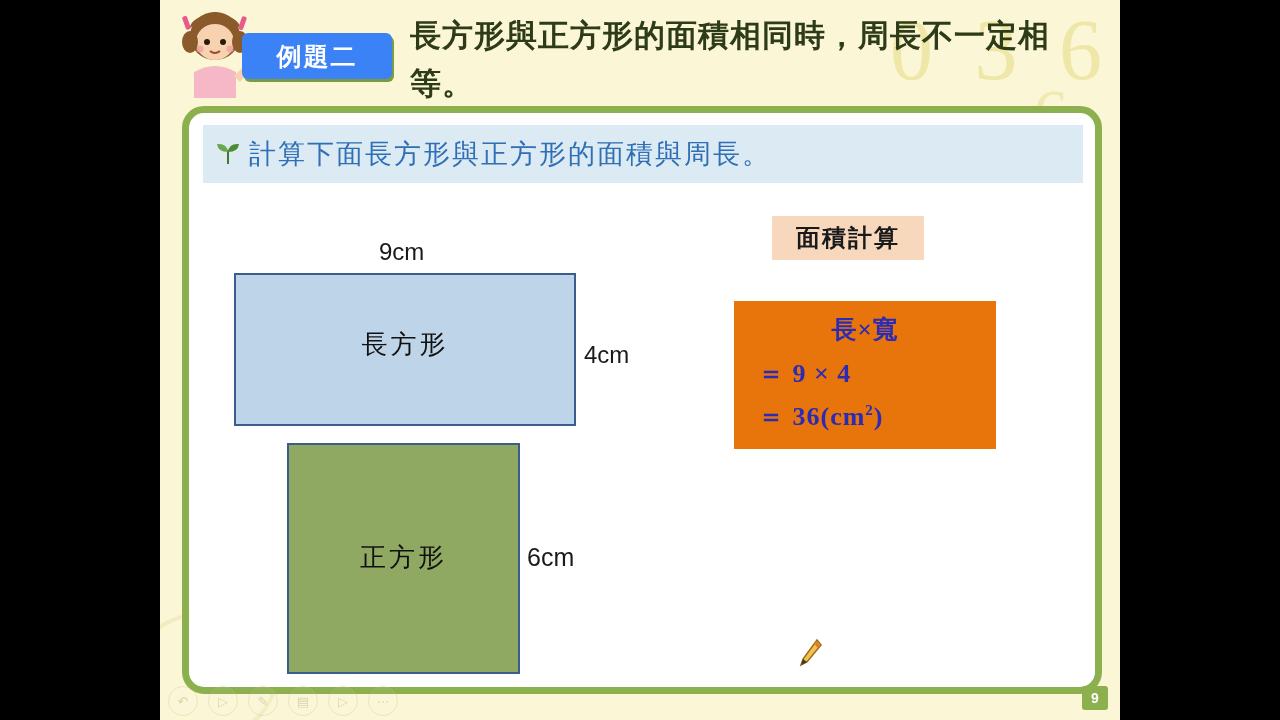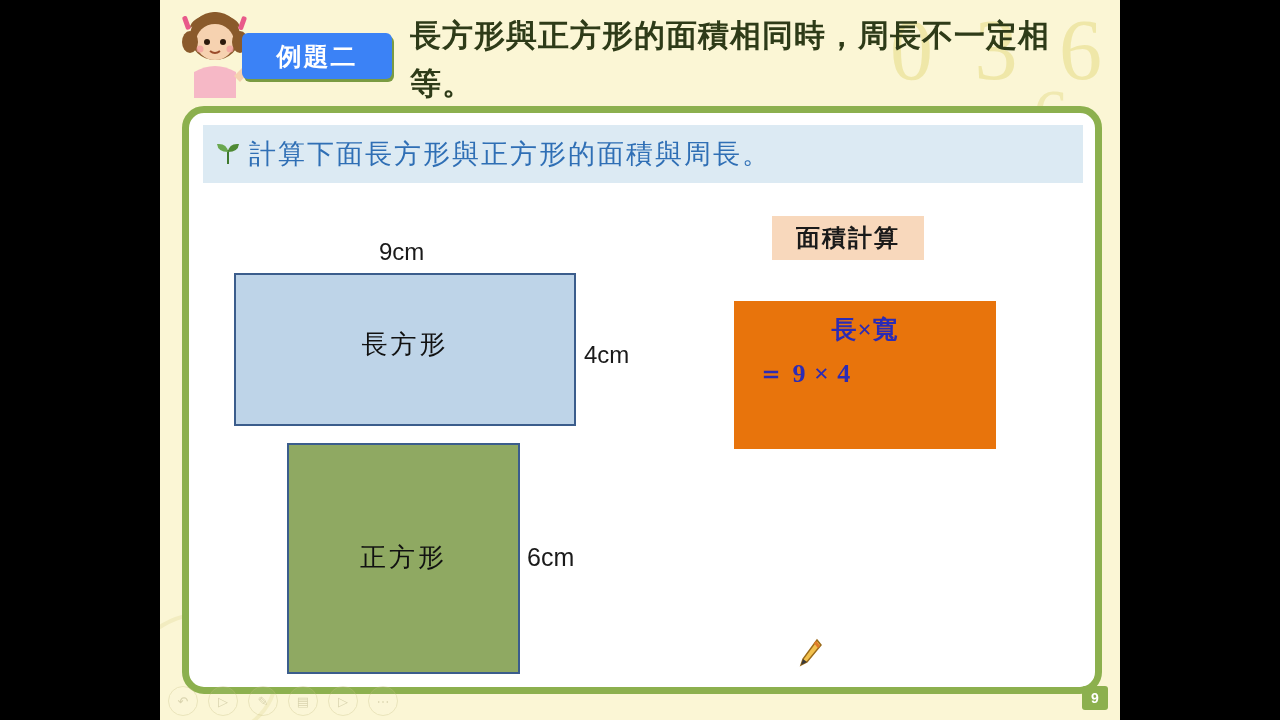--- a/index.html
+++ b/index.html
@@ -367,20 +367,21 @@
           <div class="rect-green-label">正方形</div>
         </div>
 
         <div class="label-6cm">6cm</div>
 
         <div class="area-title">面積計算</div>
 
         <div class="calc-box calc-1">
           <div class="calc-head">長×寬</div>
           <div class="calc-line">＝ 9 × 4</div>
+          <div class="calc-line"><span>＝ 36(cm</span><sup>2</sup><span>)</span></div>
         </div>
 
 
         <svg class="cursor-pencil" viewBox="0 0 26 30">
           <path d="M20 2 L24 7 L10 24 L4 27 L6 21 Z" fill="#f2c14e" stroke="#9b6b1a" stroke-width="1.5"></path>
           <path d="M4 27 L6 21 L10 24 Z" fill="#3a3a3a"></path>
           <path d="M18 4 L22 9" stroke="#e07b2b" stroke-width="3"></path>
         </svg>
 
       </div>

